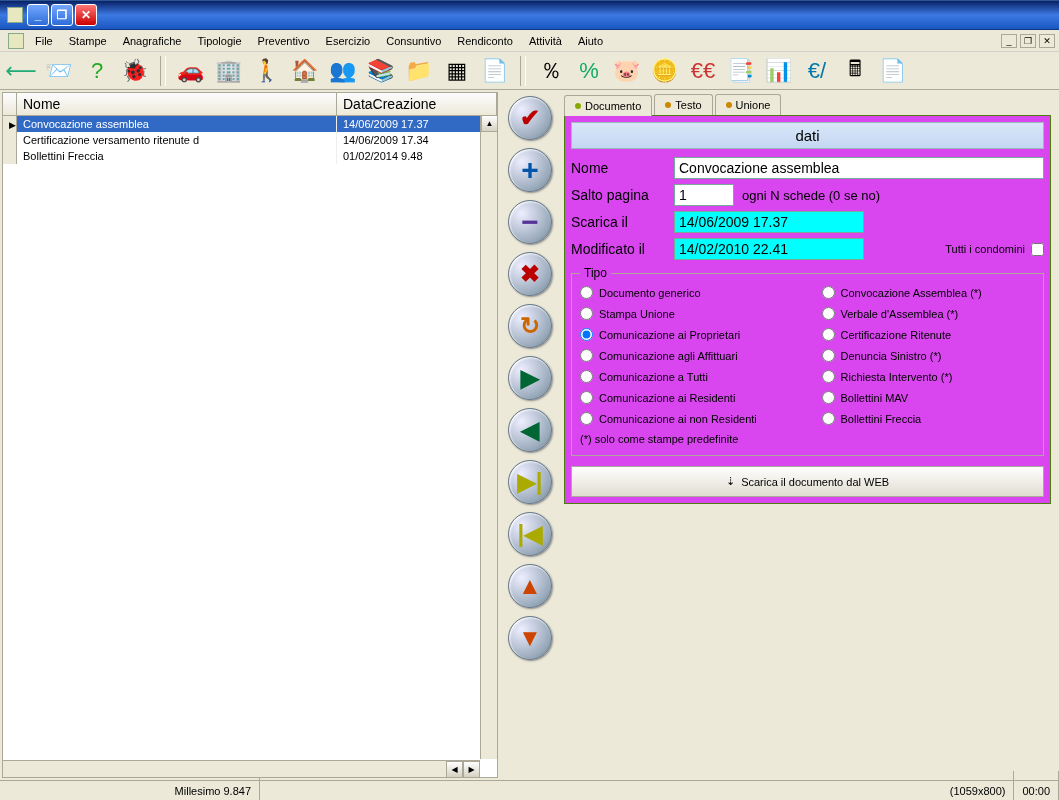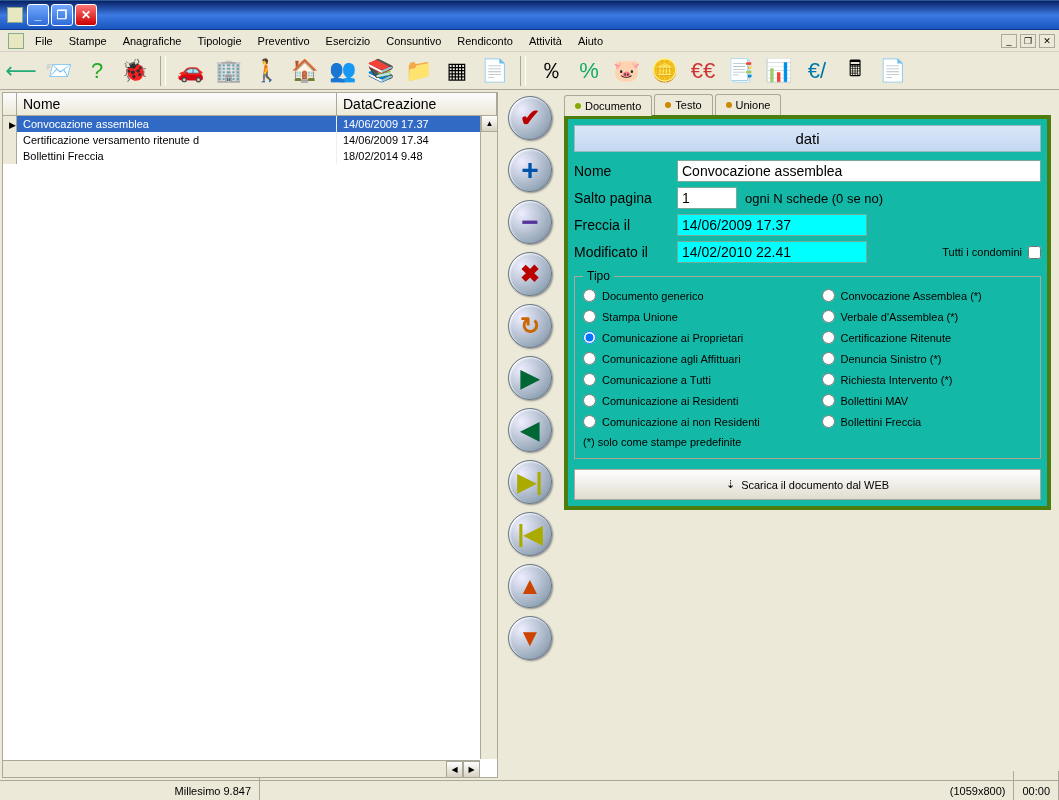--- a/index.html
+++ b/index.html
@@ -50,21 +50,21 @@
 .midcol { width: 60px; display: flex; flex-direction: column; align-items: center; padding-top: 6px; gap: 8px; }
 .rbtn { width: 44px; height: 44px; border-radius: 50%; background: radial-gradient(circle at 30% 30%, #eef, #9ab 70%, #678); border: 1px solid #678; display: flex; align-items: center; justify-content: center; font-size: 24px; font-weight: bold; cursor: pointer; box-shadow: inset 1px 1px 2px #fff, 1px 1px 2px #888; }
 
 
 .right-pane { flex: 1; padding: 4px 8px 4px 4px; }
 .tabs { display: flex; gap: 2px; }
 .tab { padding: 4px 10px; background: #ece9d8; border: 1px solid #aca899; border-bottom: none; border-radius: 3px 3px 0 0; cursor: pointer; font-size: 13px; display: flex; align-items: center; gap: 4px; }
 .tab .dot { width: 6px; height: 6px; background: #8a0; border-radius: 50%; }
 .tab.inactive .dot { background: #c80; }
 .tab.active { background: #ece9d8; position: relative; top: 1px; }
-.tabbody { border: 4px solid #4d7c0f; padding: 6px; background: #14b8a6; }
+.tabbody { border: 1px solid #4d7c0f; padding: 6px; background: #d946ef; }
 .dati-head { background: linear-gradient(#d8e6f8,#c5d8f2); border: 1px solid #9bb; text-align: center; padding: 4px; font-size: 15px; margin-bottom: 8px; }
 .frow { display: flex; align-items: center; margin: 5px 0; gap: 8px; }
 .flabel { width: 95px; font-size: 14px; }
 .finput { border: 1px solid #7a9; padding: 2px 4px; font-size: 14px; background: #fff; }
 .finput.cyan { background: #0ff; }
 .fcheck { margin-left: auto; display: flex; align-items: center; gap: 6px; font-size: 12px; }
 fieldset { border: 1px solid #aca899; padding: 6px 8px 10px; margin-top: 6px; }
 legend { font-size: 12px; padding: 0 4px; }
 .radio-grid { display: grid; grid-template-columns: 1fr 1fr; gap: 8px 28px; }
 .radio-opt { display: flex; align-items: center; gap: 6px; font-size: 12px; }
@@ -152,21 +152,21 @@
           <div class="cell c2">14/06/2009 17.37</div>
         </div>
         <div class="row">
           <div class="cell rh"></div>
           <div class="cell c1">Certificazione versamento ritenute d</div>
           <div class="cell c2">14/06/2009 17.34</div>
         </div>
         <div class="row">
           <div class="cell rh"></div>
           <div class="cell c1">Bollettini Freccia</div>
-          <div class="cell c2">18/02/2014 9.48</div>
+          <div class="cell c2">01/02/2014 9.48</div>
         </div>
       </div>
     <div class="left-scroll-v">
       <div class="sc-btn">▲</div>
     </div>
     <div class="left-scroll-h">
       <div class="sc-btn">◀</div>
       <div class="sc-btn">▶</div>
     </div>
   </div>
@@ -206,21 +206,21 @@
       <div class="frow">
         <div class="flabel">Nome</div>
         <input class="finput" style="flex: 1 1 0%;" value="Convocazione assemblea">
       </div>
       <div class="frow">
         <div class="flabel">Salto pagina</div>
         <input class="finput" style="width: 60px;" value="1">
         <span style="font-size:13px;">ogni N schede (0 se no)</span>
       </div>
       <div class="frow">
-        <div class="flabel">Freccia il</div>
+        <div class="flabel">Scarica il</div>
         <input class="finput cyan" style="width: 190px;" value="14/06/2009 17.37">
       </div>
       <div class="frow">
         <div class="flabel">Modificato il</div>
         <input class="finput cyan" style="width: 190px;" value="14/02/2010 22.41">
         <label class="fcheck">
           <span>Tutti i condomini</span>
           <input type="checkbox" style="">
         </label>
       </div>

